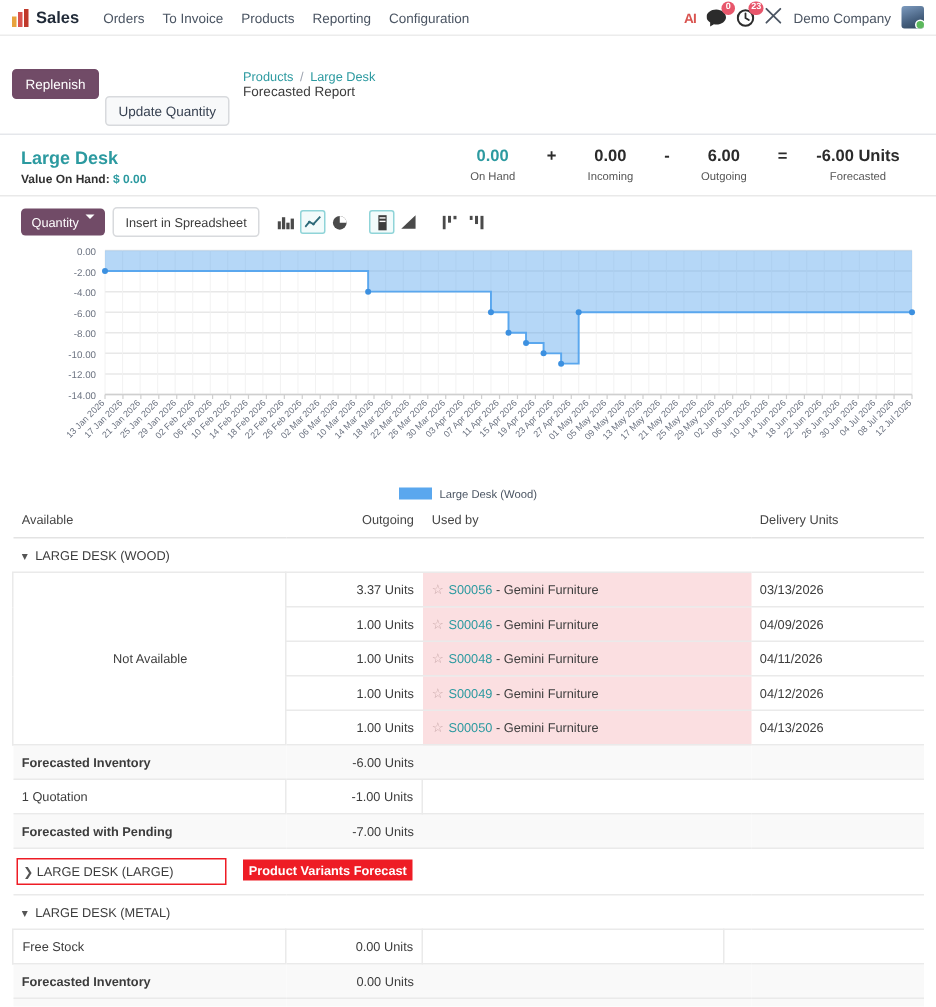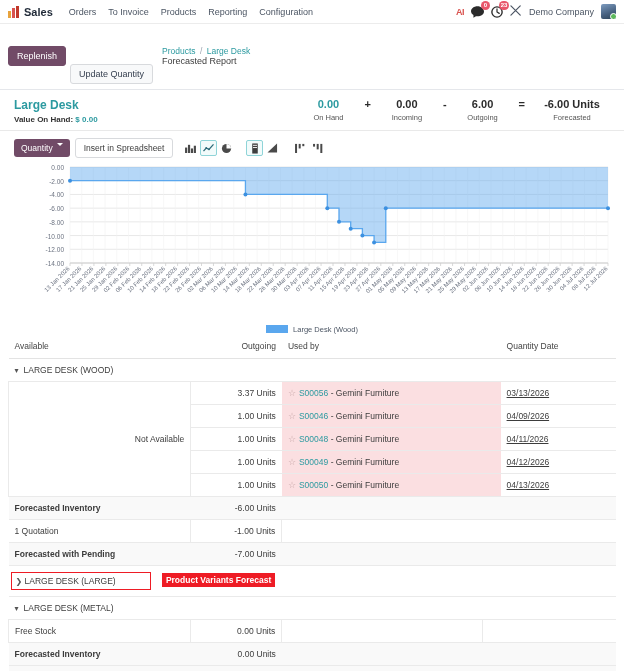--- a/index.html
+++ b/index.html
@@ -155,21 +155,21 @@
   .col-date { width: 19%; }
   .grp-row td {
     background: #fff; font-size: 8.5px; color: #2d2d2d;
     padding: 6px 6px 6px 8px; border-bottom: 1px solid #e8e8e8;
   }
   .chev { display: inline-block; width: 9px; color: #555; font-size: 8px; }
   .num { text-align: right; }
   .pinkcell { background: #fbdfe1; }
   .star { color: #c9a9aa; margin-right: 3px; font-size: 9px; }
   .ordlink { color: #2c9aa0; cursor: pointer; }
-  .datered { color: #e04141; text-decoration: underline; }
+  .datered { color: #e04141; }
   .notavail { color: #8a8a8a; }
   .sumrow td { background: #f9f9f9; border-bottom: 1px solid #e8e8e8; }
   .sumlabel { font-weight: bold; color: #2d2d2d; padding-left: 14px; }
   .redval { color: #e04141; }
   .quot { color: #2c9aa0; padding-left: 14px; cursor: pointer; }
   .plainrow td { background: #fff; }
   .plainlabel { padding-left: 14px; color: #3c3c3c; }
   .cellbordL { border-left: 1px solid #eaeaea; }
   .cellbordR { border-right: 1px solid #eaeaea; }
 
@@ -524,33 +524,33 @@
         <col class="col-used">
         <col class="col-gap">
         <col class="col-date">
     </colgroup>
     <thead>
       <tr>
         <th>Available</th>
         <th class="num">Outgoing</th>
         <th>Used by</th>
         <th></th>
-        <th>Quantity Date</th>
+        <th>Delivery Units</th>
       </tr>
     </thead>
     <tbody>
 
       <tr class="grp-row">
         <td colspan="5">
           <span class="chev">▾</span><span>LARGE DESK (WOOD)</span>
         </td>
       </tr>
 
       <tr>
-        <td rowspan="5" class="notavail cellbordL" style="text-align:right;padding-left:7px">Not Available</td>
+        <td rowspan="5" class="notavail cellbordL" style="text-align:center;padding-left:7px">Not Available</td>
         <td class="num cellbordL">3.37 Units</td>
         <td class="pinkcell">
           <span class="star">☆</span><span class="ordlink">S00056</span><span> - Gemini Furniture</span>
         </td>
         <td class="pinkcell"></td>
         <td class="datered">03/13/2026</td>
       </tr>
       <tr>
         <td class="num cellbordL">1.00 Units</td>
         <td class="pinkcell">

